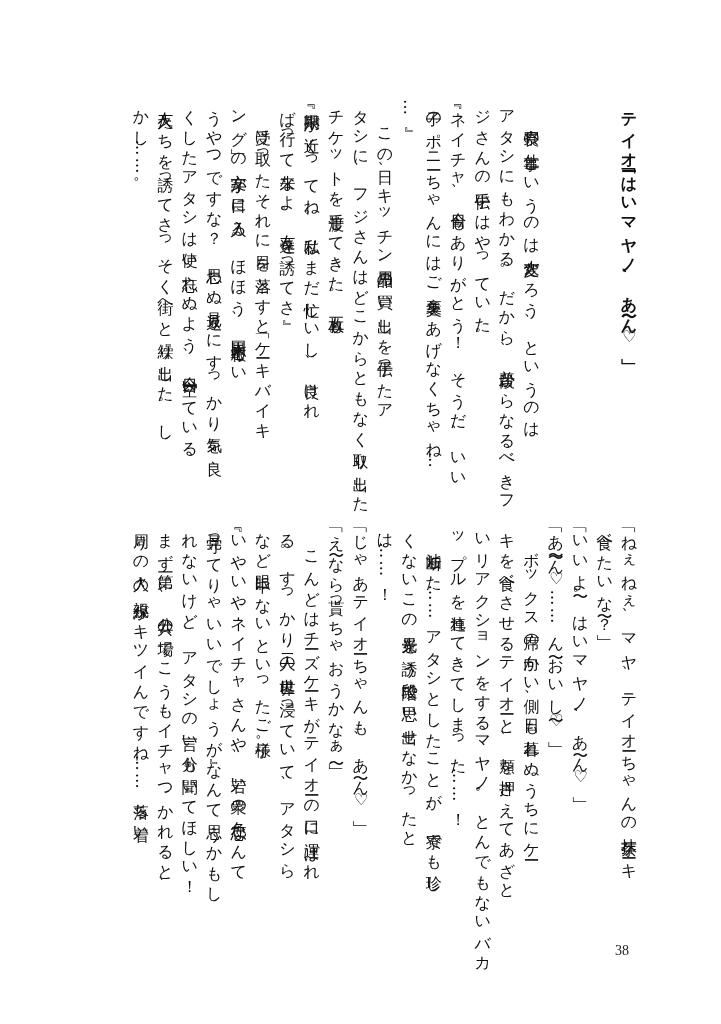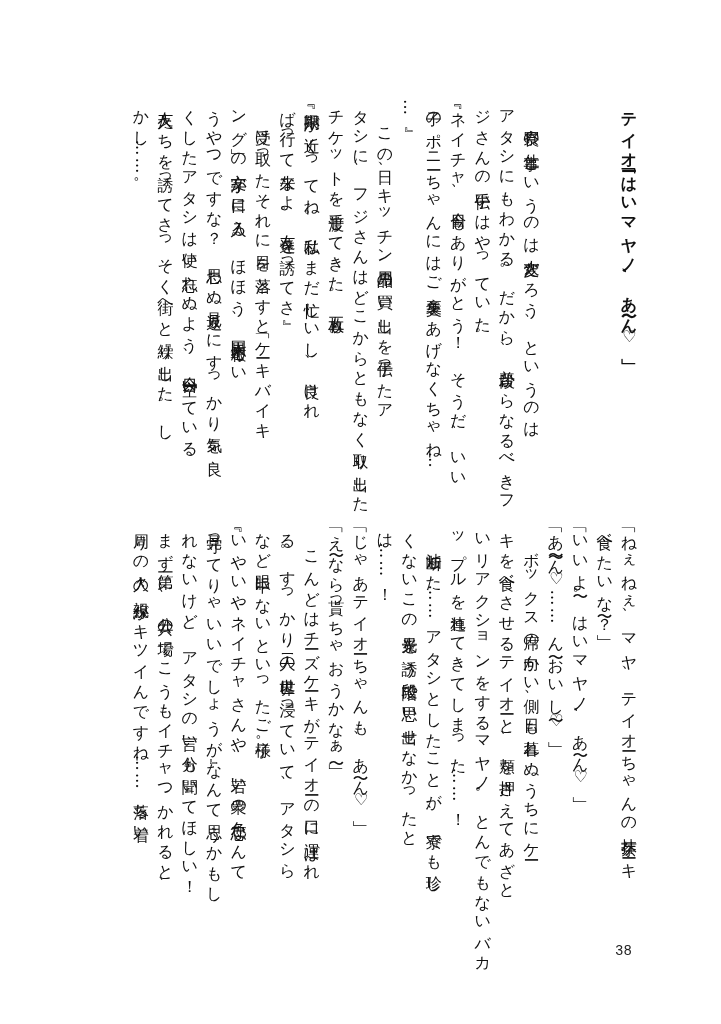--- a/index.html
+++ b/index.html
@@ -72,21 +72,21 @@
     .g18 { left: 179.8px; }
     .g19 { left: 155.4px; }
     .g20 { left: 131px; }
 
     .page-number {
       position: absolute;
       left: 615px;
       top: 943px;
       font-size: 14px;
       line-height: 16px;
-      font-family: Liberation Mono, monospace;
+      font-family: Liberation Serif, serif;
       color: #222222;
     }
   </style>
 </head>
 <body>
 
 <div class="page">
 
   <div class="block upper">
     <div class="col title g0">テイオー「はいマヤノ、あ〜ん♡」</div>

